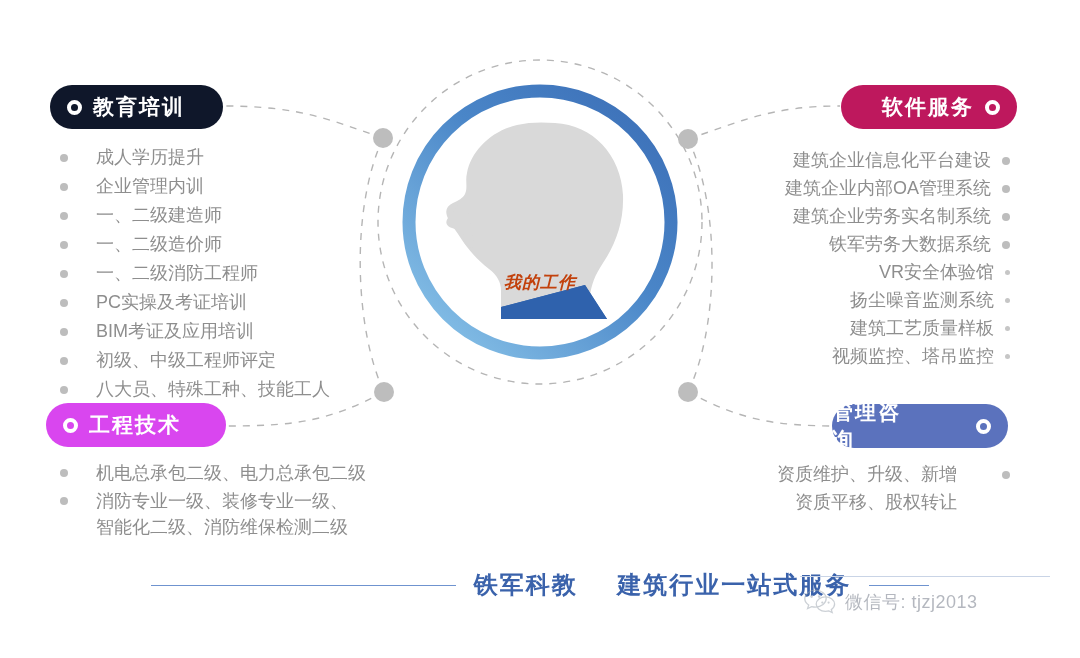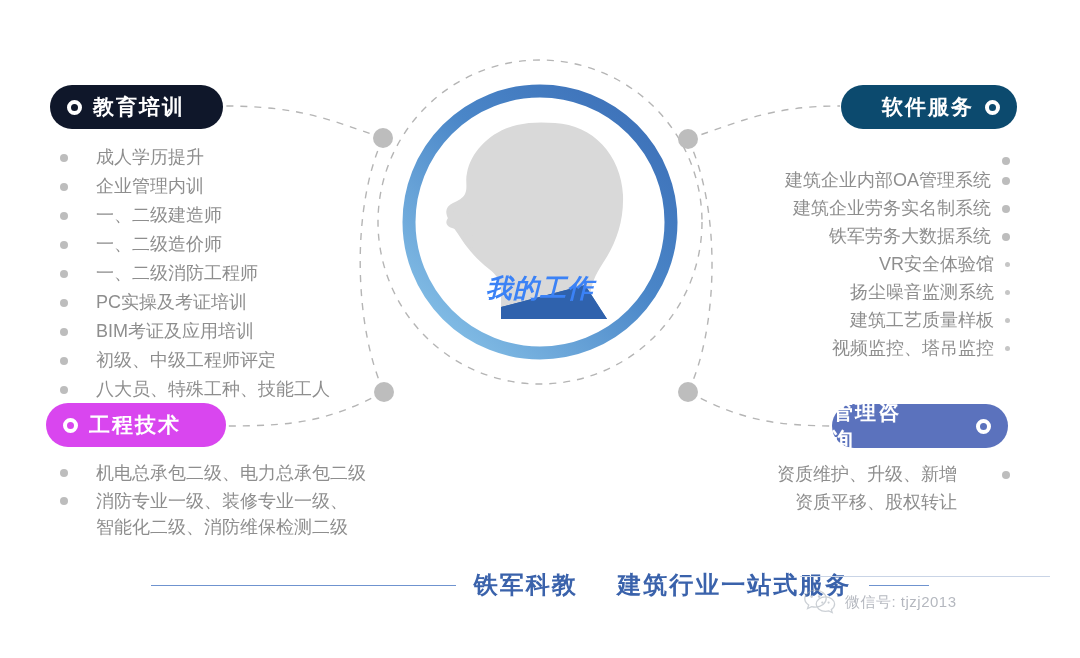--- a/index.html
+++ b/index.html
@@ -18,24 +18,24 @@
 
   
   .center-wrap{
     position:absolute;left:395px;top:77px;width:290px;height:290px;
   }
   .ring-svg{position:absolute;left:0;top:0;}
   .head-svg{position:absolute;left:48px;top:42px;}
   .center-label{
     position:absolute;left:0;top:194px;width:290px;
     text-align:center;
-    font-size:26px;
+    font-size:17px;
     font-style:italic;
     font-weight:700;
-    color:#3b82f6;
+    color:#c2410c;
     letter-spacing:1px;
   }
 
   
   .pill{
     position:absolute;
     height:44px;
     border-radius:22px;
     display:flex;
     align-items:center;
@@ -48,21 +48,21 @@
   .pill .ico{
     width:15px;height:15px;border-radius:50%;
     border:4px solid #ffffff;
     box-sizing:border-box;
     flex:0 0 auto;
   }
   .pill-edu{left:50px;top:85px;width:173px;padding:0 0 0 17px;background:#0f172a;}
   .pill-edu .ico{margin-right:11px;}
   .pill-eng{left:46px;top:403px;width:180px;padding:0 0 0 17px;background:#d946ef;}
   .pill-eng .ico{margin-right:11px;}
-  .pill-soft{left:841px;top:85px;width:176px;padding:0 17px 0 0;background:#0c4a6e;justify-content:flex-end;}
+  .pill-soft{left:841px;top:85px;width:176px;padding:0 17px 0 0;background:#be185d;justify-content:flex-end;}
   .pill-soft .ico{margin-left:11px;}
   .pill-mgmt{left:832px;top:404px;width:176px;padding:0 17px 0 0;background:#5b72bd;justify-content:flex-end;gap:47px;}
   .pill-mgmt .ico{margin-left:11px;}
 
   
   .list{position:absolute;}
   .list .row{
     display:flex;align-items:flex-start;
     color:#8e8e8e;
     font-size:18px;
@@ -110,21 +110,21 @@
   .watermark{
     position:absolute;left:795px;top:572px;width:285px;height:62px;
   }
   .wm-rule{position:absolute;left:5px;top:4px;width:250px;height:1px;background:#c9d4e6;}
   .wm-inner{
     position:absolute;left:8px;top:16px;
     display:flex;align-items:center;
     opacity:.5;
   }
   .wm-text{
-    color:#6b7280;font-size:15px;letter-spacing:.5px;white-space:nowrap;margin-left:8px;
+    color:#6b7280;font-size:18px;letter-spacing:.5px;white-space:nowrap;margin-left:8px;
   }
 </style>
 </head>
 <body>
 
 <div class="stage">
 
   <svg class="connectors" width="1080" height="658" viewBox="0 0 1080 658">
 
     <circle cx="540" cy="222" r="162" fill="none" stroke="#b5b5b5" stroke-width="1.4" stroke-dasharray="7 7"></circle>
@@ -252,20 +252,21 @@
         <span class="txt">机电总承包二级、电力总承包二级</span>
       </div>
       <div class="row">
         <span class="dot"></span>
         <span class="txt">消防专业一级、装修专业一级、<br>智能化二级、消防维保检测二级</span>
       </div>
     </div>
 
   <div class="list right list-soft">
       <div class="row">
+        <span class="txt">建筑企业信息化平台建设</span>
         <span class="dot"></span>
       </div>
       <div class="row">
         <span class="txt">建筑企业内部OA管理系统</span>
         <span class="dot"></span>
       </div>
       <div class="row">
         <span class="txt">建筑企业劳务实名制系统</span>
         <span class="dot"></span>
       </div>

